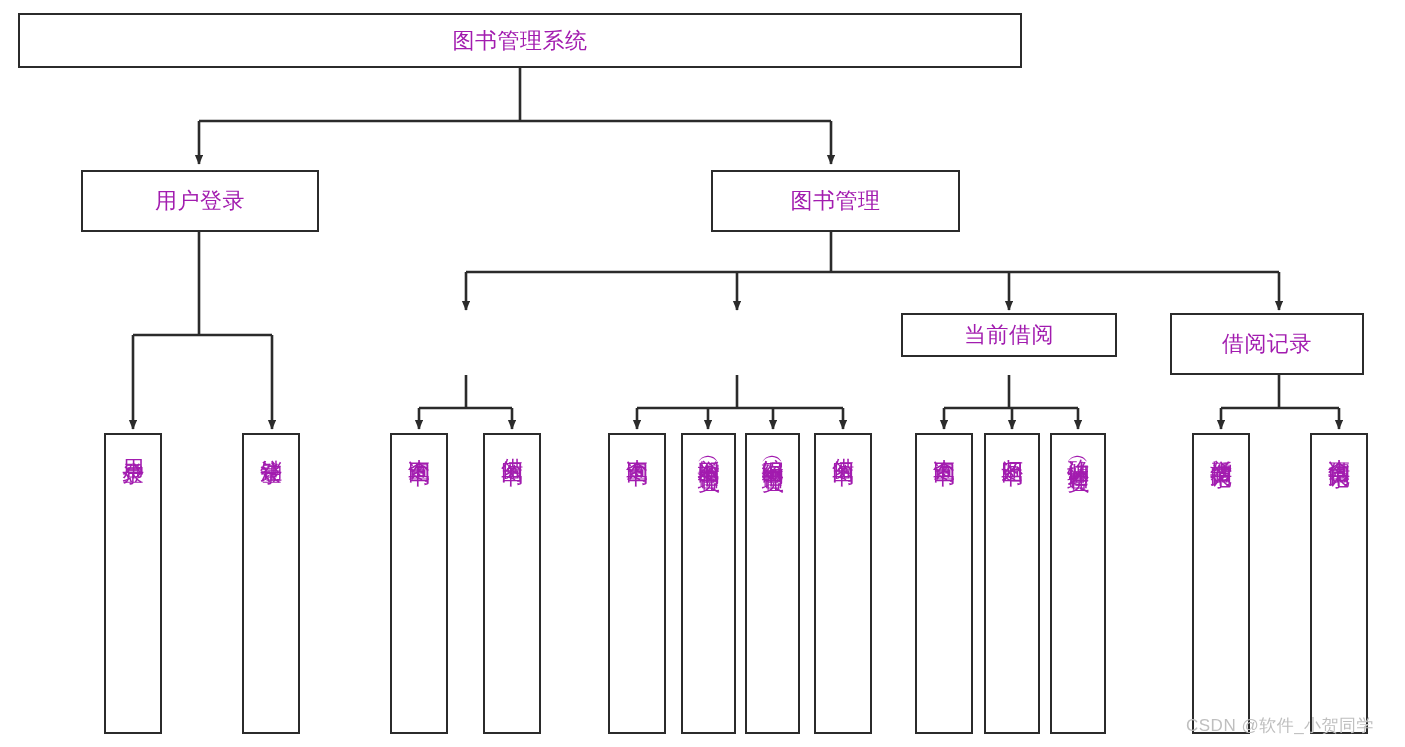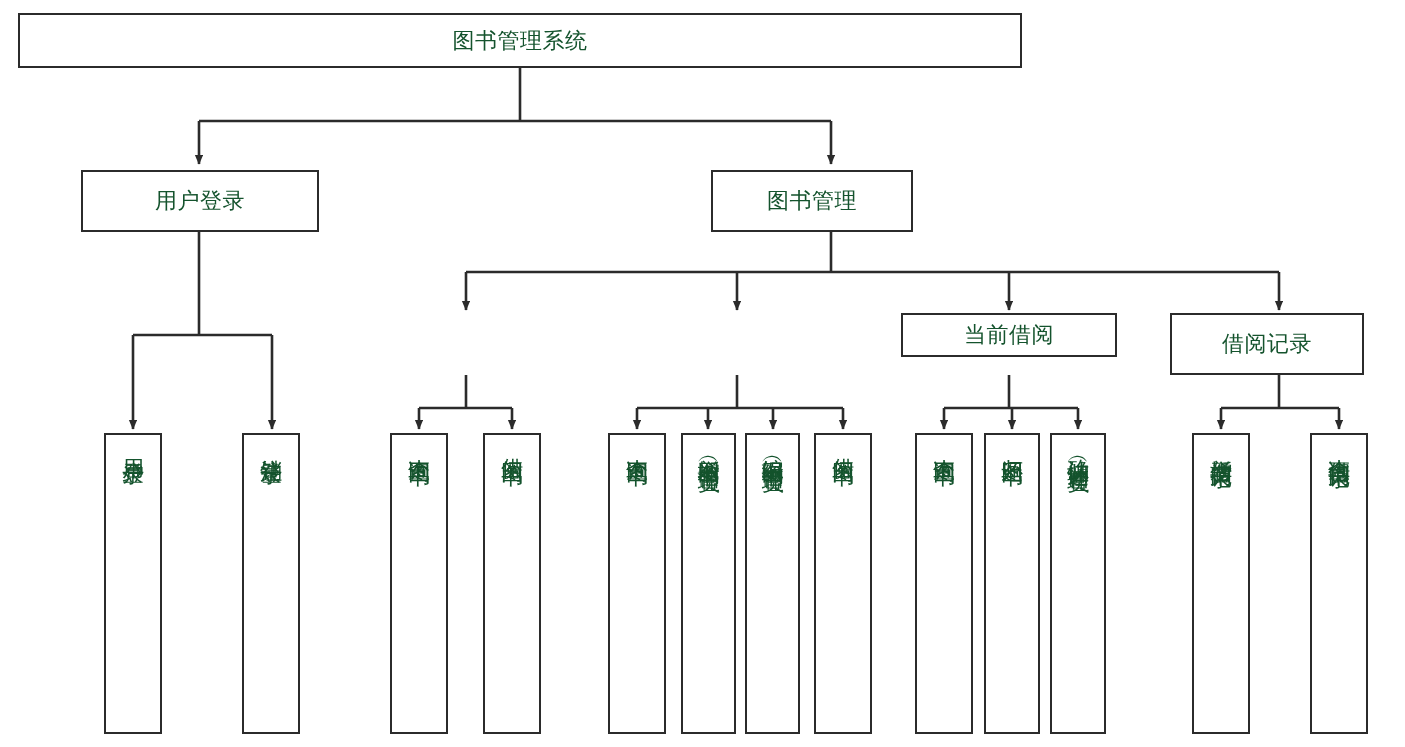--- a/index.html
+++ b/index.html
@@ -25,21 +25,21 @@
     height: 747px;
   }
   .node {
     position: absolute;
     box-sizing: border-box;
     border: 2px solid #2b2b2b;
     background: #ffffff;
     display: flex;
     align-items: center;
     justify-content: center;
-    color: #14532d;
+    color: #a21caf;
   }
   .node .label {
     text-align: center;
     line-height: 1.05;
     white-space: pre;
   }
   .node.horiz .label {
     font-size: 22px;
     letter-spacing: 0.5px;
   }
@@ -121,21 +121,21 @@
     </g>
   </svg>
 
   <div class="node horiz" style="left:18px; top:13px; width:1004px; height:55px;">
     <span class="label">图书管理系统</span>
   </div>
 
   <div class="node horiz" style="left:81px; top:170px; width:238px; height:62px;">
     <span class="label">用户登录</span>
   </div>
-  <div class="node horiz" style="left:711px; top:170px; width:202px; height:62px;">
+  <div class="node horiz" style="left:711px; top:170px; width:249px; height:62px;">
     <span class="label">图书管理</span>
   </div>
 
   <div class="node horiz" style="left:901px; top:313px; width:216px; height:44px;">
     <span class="label">当前借阅</span>
   </div>
   <div class="node horiz" style="left:1170px; top:313px; width:194px; height:62px;">
     <span class="label">借阅记录</span>
   </div>
 
@@ -176,14 +176,15 @@
     <span class="label">确认归还（管理员）</span>
   </div>
 
   <div class="node vert" style="left:1192px; top:433px; width:58px; height:301px;">
     <span class="label">新增借阅记录</span>
   </div>
   <div class="node vert" style="left:1310px; top:433px; width:58px; height:301px;">
     <span class="label">查询借阅记录</span>
   </div>
 
+  <div class="watermark">CSDN @软件_小贺同学</div>
 
 </div>
 
 </body></html>

